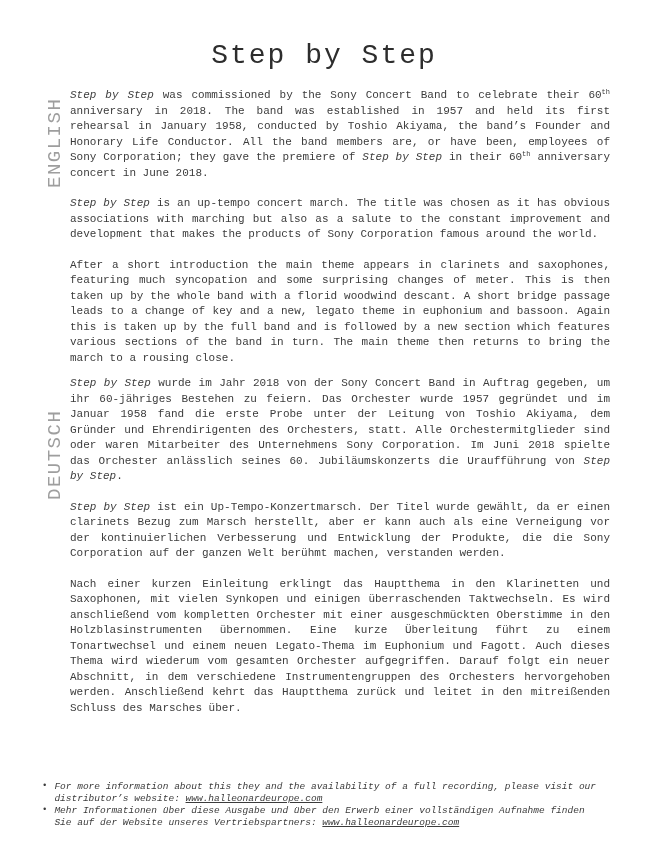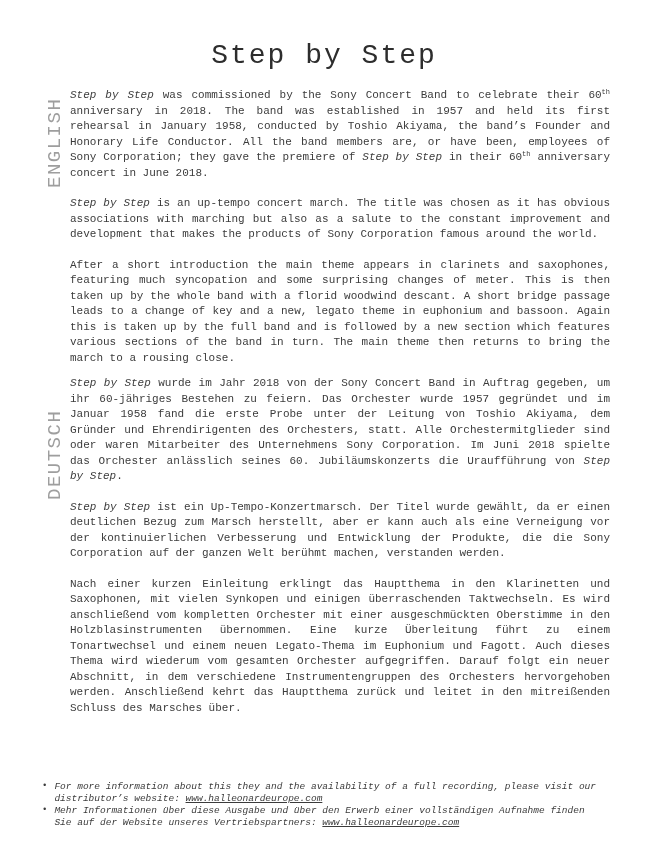--- a/index.html
+++ b/index.html
@@ -76,21 +76,21 @@
   <div class="vlabel vlabel-english">ENGLISH</div>
   <div class="content content-english">
     <p><span class="it">Step by Step</span><span> was commissioned by the Sony Concert Band to celebrate their 60</span><sup>th</sup><span> anniversary in 2018. The band was established in 1957 and held its first rehearsal in January 1958, conducted by Toshio Akiyama, the band’s Founder and Honorary Life Conductor. All the band members are, or have been, employees of Sony Corporation; they gave the premiere of </span><span class="it">Step by Step</span><span> in their 60</span><sup>th</sup><span> anniversary concert in June 2018.</span></p>
     <p><span class="it">Step by Step</span><span> is an up-tempo concert march. The title was chosen as it has obvious associations with marching but also as a salute to the constant improvement and development that makes the products of Sony Corporation famous around the world.</span></p>
     <p><span>After a short introduction the main theme appears in clarinets and saxophones, featuring much syncopation and some surprising changes of meter. This is then taken up by the whole band with a florid woodwind descant. A short bridge passage leads to a change of key and a new, legato theme in euphonium and bassoon. Again this is taken up by the full band and is followed by a new section which features various sections of the band in turn. The main theme then returns to bring the march to a rousing close.</span></p>
   </div>
 
   <div class="vlabel vlabel-german">DEUTSCH</div>
   <div class="content content-german">
     <p><span class="it">Step by Step</span><span> wurde im Jahr 2018 von der Sony Concert Band in Auftrag gegeben, um ihr 60-jähriges Bestehen zu feiern. Das Orchester wurde 1957 gegründet und im Januar 1958 fand die erste Probe unter der Leitung von Toshio Akiyama, dem Gründer und Ehrendirigenten des Orchesters, statt. Alle Orchestermitglieder sind oder waren Mitarbeiter des Unternehmens Sony Corporation. Im Juni 2018 spielte das Orchester anlässlich seines 60. Jubiläumskonzerts die Uraufführung von </span><span class="it">Step by Step</span><span>.</span></p>
-    <p><span class="it">Step by Step</span><span> ist ein Up-Tempo-Konzertmarsch. Der Titel wurde gewählt, da er einen deutlichen Bezug zum Marsch herstellt, aber er kann auch als eine Verneigung vor der kontinuierlichen Verbesserung und Entwicklung der Produkte, die die Sony Corporation auf der ganzen Welt berühmt machen, verstanden werden.</span></p>
+    <p><span class="it">Step by Step</span><span> ist ein Up-Tempo-Konzertmarsch. Der Titel wurde gewählt, da er einen clarinets Bezug zum Marsch herstellt, aber er kann auch als eine Verneigung vor der kontinuierlichen Verbesserung und Entwicklung der Produkte, die die Sony Corporation auf der ganzen Welt berühmt machen, verstanden werden.</span></p>
     <p><span>Nach einer kurzen Einleitung erklingt das Hauptthema in den Klarinetten und Saxophonen, mit vielen Synkopen und einigen überraschenden Taktwechseln. Es wird anschließend vom kompletten Orchester mit einer ausgeschmückten Oberstimme in den Holzblasinstrumenten übernommen. Eine kurze Überleitung führt zu einem Tonartwechsel und einem neuen Legato-Thema im Euphonium und Fagott. Auch dieses Thema wird wiederum vom gesamten Orchester aufgegriffen. Darauf folgt ein neuer Abschnitt, in dem verschiedene Instrumentengruppen des Orchesters hervorgehoben werden. Anschließend kehrt das Hauptthema zurück und leitet in den mitreißenden Schluss des Marsches über.</span></p>
   </div>
 
   <div class="footer">
     <div class="footer-item">
       <span class="footer-bullet">•</span>
       <span class="footer-text"><span>For more information about this they and the availability of a full recording, please visit our distributor’s website: </span><span class="ul link">www.halleonardeurope.com</span></span>
     </div>
     <div class="footer-item">
       <span class="footer-bullet">•</span>

